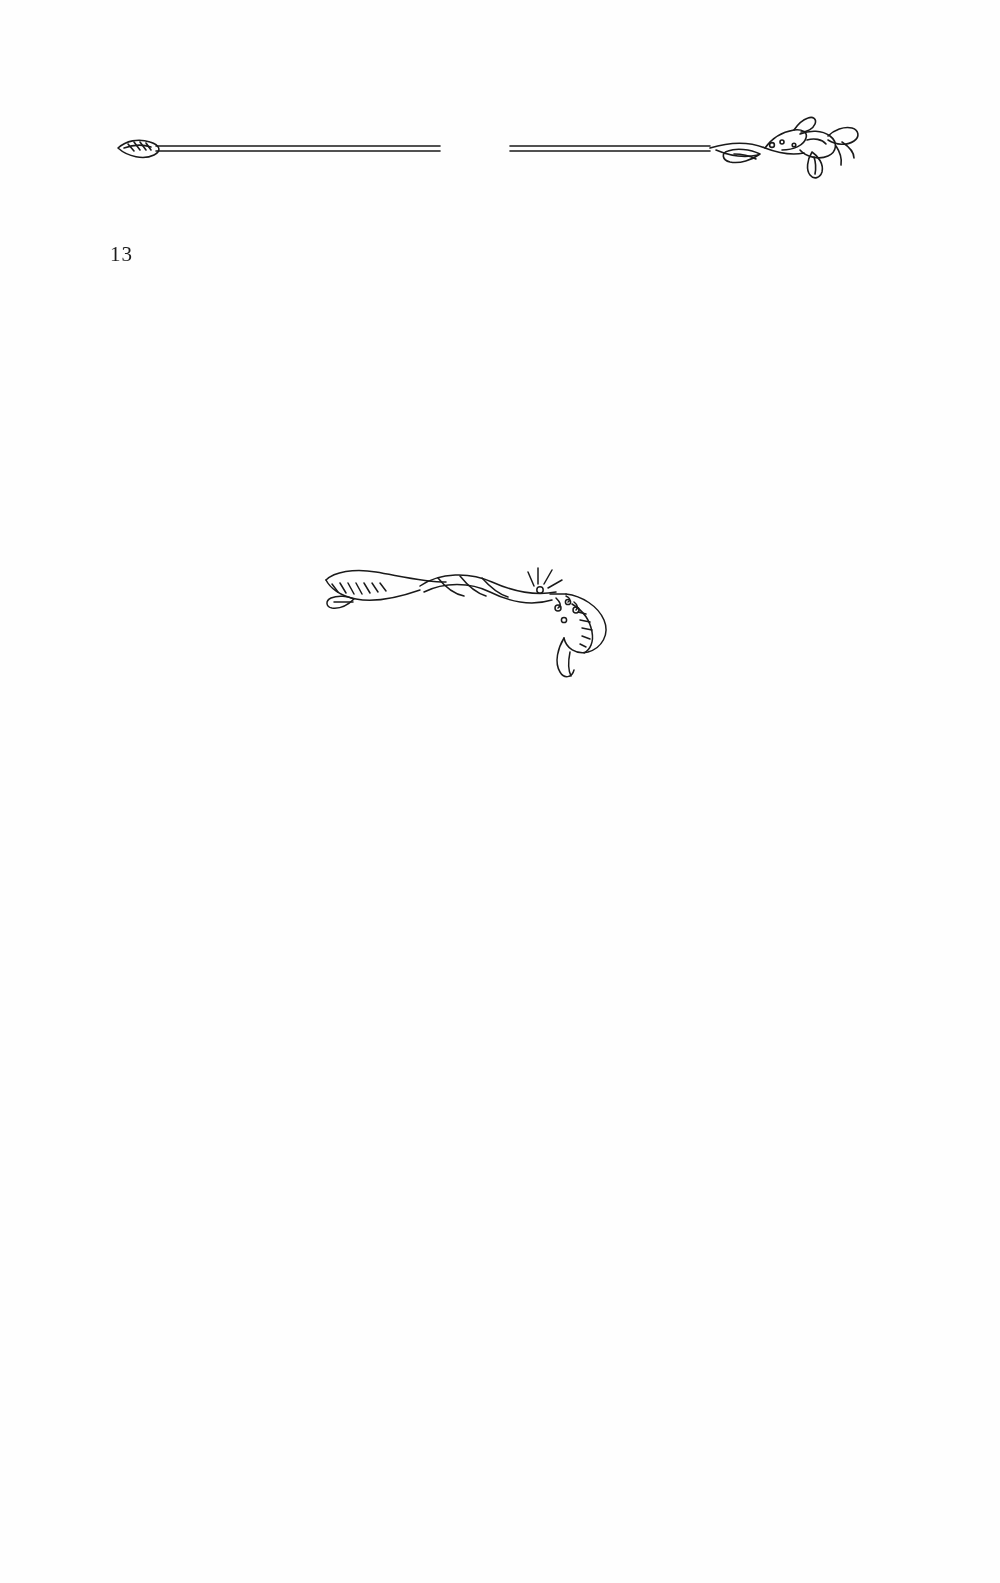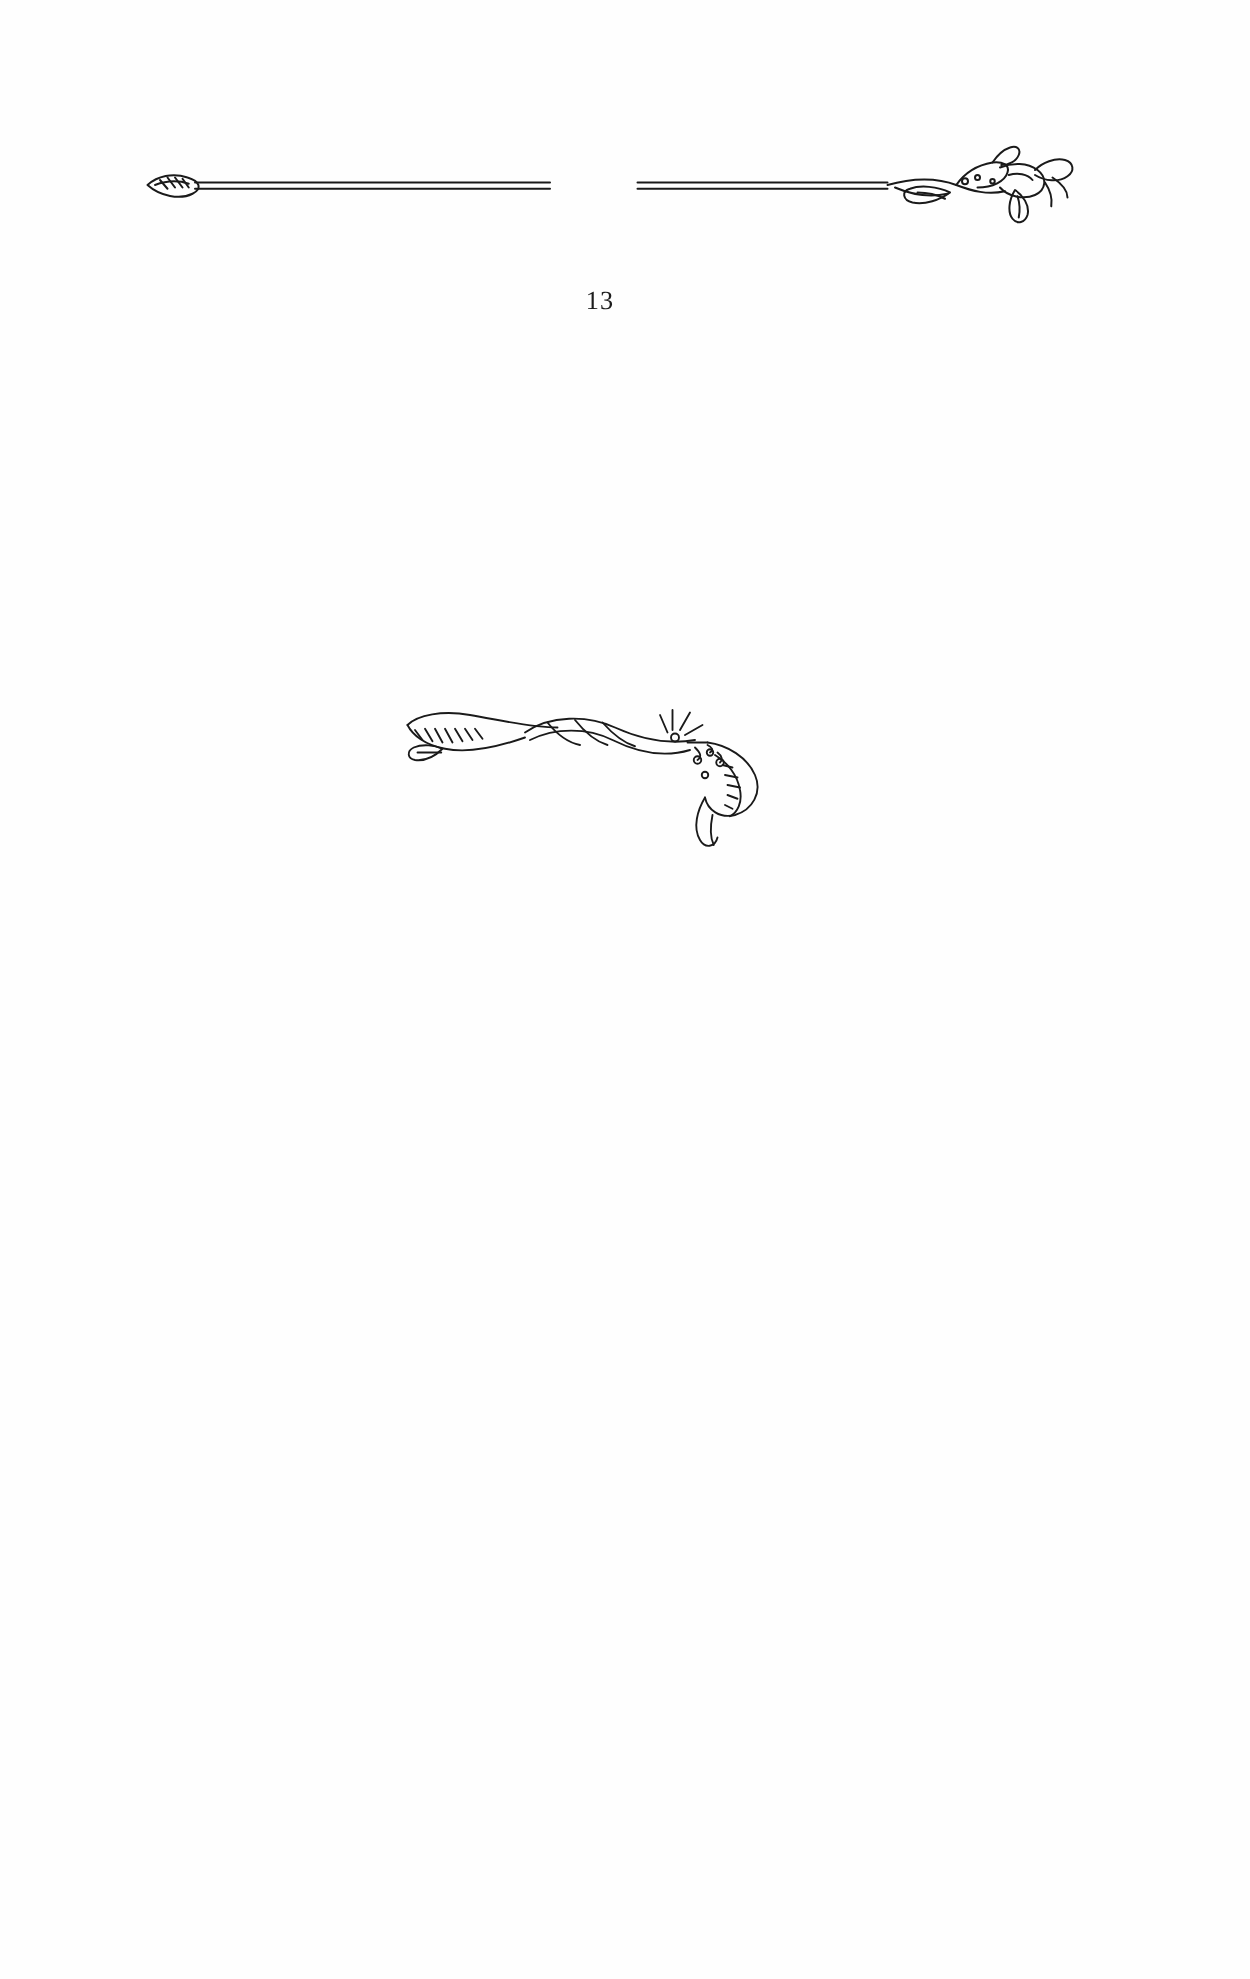--- a/index.html
+++ b/index.html
@@ -31,24 +31,23 @@
     height: 70px;
   }
   .header-svg {
     display: block;
     width: 740px;
     height: 70px;
     overflow: visible;
   }
   .folio {
     position: absolute;
-    top: 116px;
+    top: 130px;
     left: 0;
     width: 740px;
-    text-align: center;
     font-family: "Liberation Serif", serif;
     font-size: 21px;
     letter-spacing: 1px;
     color: #1c1c1c;
   }
 
   
   .body-text {
     position: absolute;
     top: 222px;

